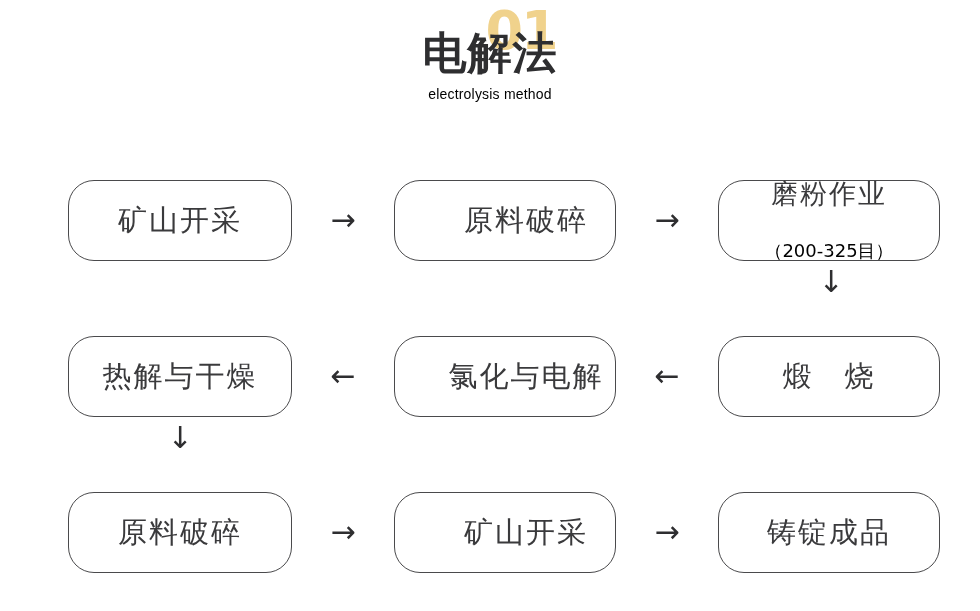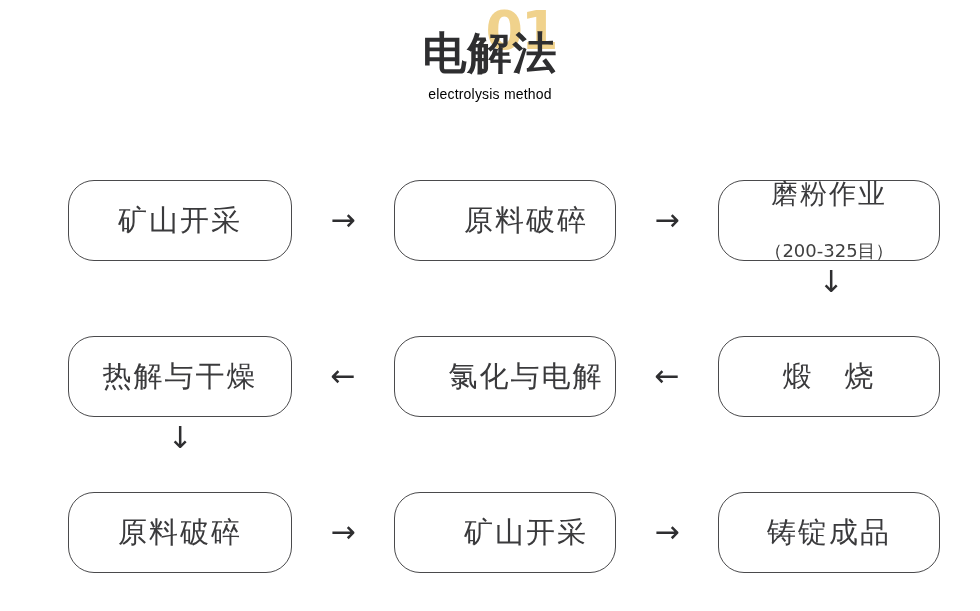--- a/index.html
+++ b/index.html
@@ -114,21 +114,21 @@
   }
   .node.two-line .node-label {
     font-size: 27px;
     line-height: 30px;
     margin-bottom: 0px;
   }
   .node-sub {
     font-size: 18px;
     line-height: 22px;
     letter-spacing: 0px;
-    color: #404040;
+    color: #000000;
     white-space: nowrap;
     margin-top: 31px;
   }
 
   .arrow-h {
     width: 102px;
     text-align: center;
     font-size: 30px;
     line-height: 30px;
     color: #2e2e30;

